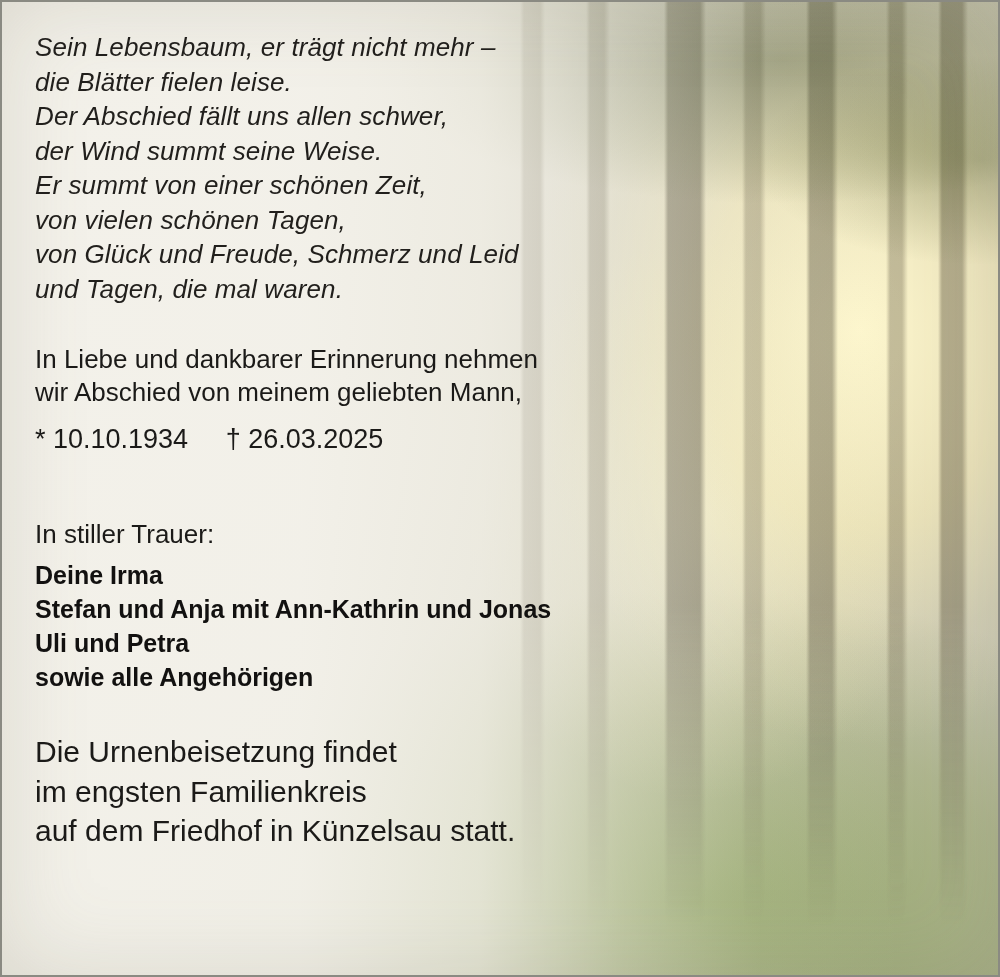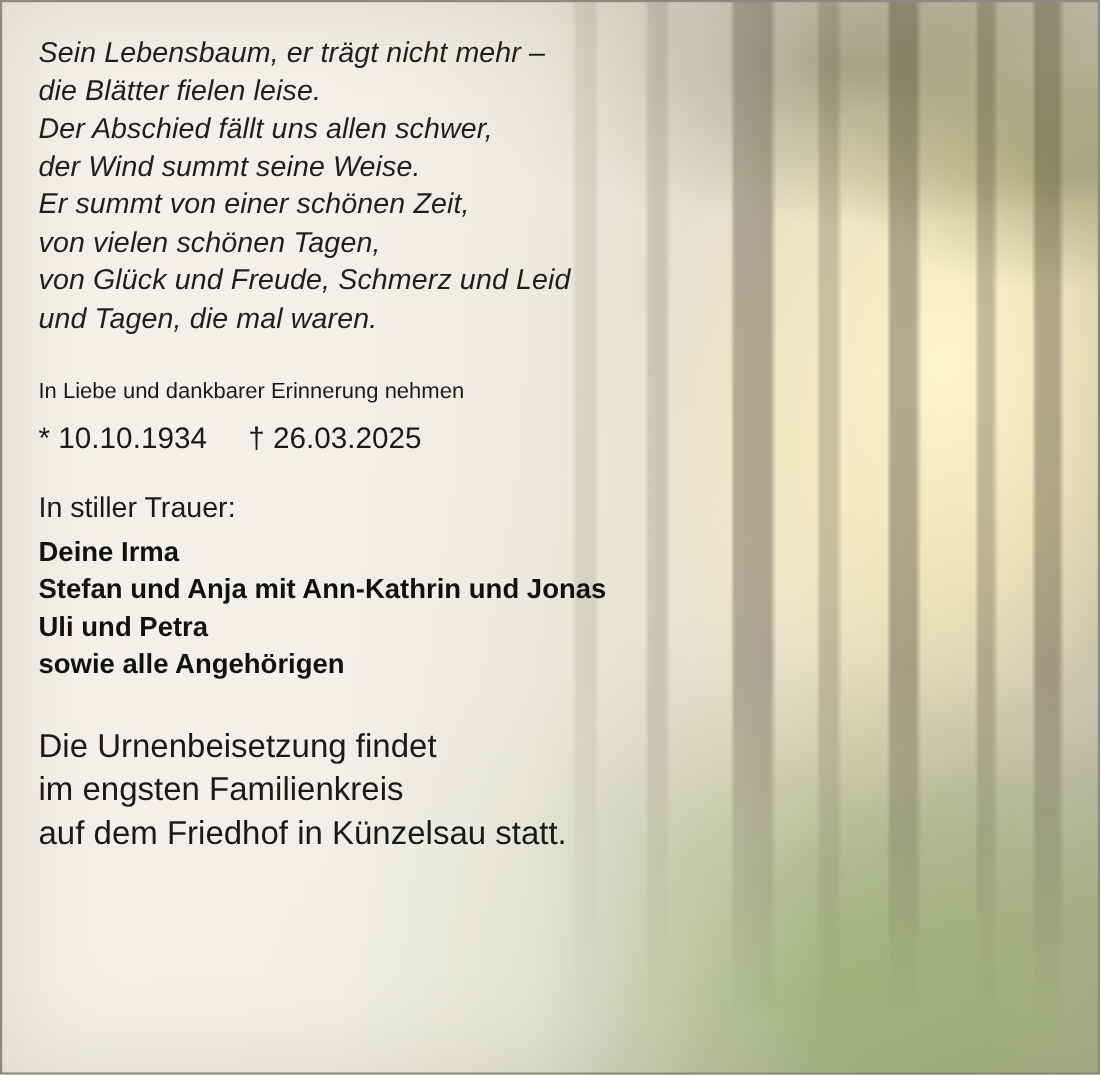--- a/index.html
+++ b/index.html
@@ -97,42 +97,42 @@
     font-style: italic;
     font-size: 26px;
     line-height: 1.33;
     color: #211f1c;
     letter-spacing: 0.1px;
   }
   .poem div { white-space: pre; }
 
   .intro {
     margin-top: 36px;
-    font-size: 20px;
+    font-size: 26px;
     line-height: 1.30;
     color: #1b1a18;
   }
   .intro div { white-space: pre; }
 
   .deceased-name {
     margin-top: 24px;
     font-size: 56px;
     font-weight: bold;
     color: #121110;
     letter-spacing: -0.5px;
     white-space: pre;
   }
   .dates {
     margin-top: 14px;
     font-size: 27px;
     color: #1b1a18;
     white-space: pre;
   }
   .mourning-label {
-    margin-top: 32px;
+    margin-top: 64px;
     font-size: 26px;
     color: #1b1a18;
   }
   .mourners {
     margin-top: 8px;
     font-size: 25px;
     font-weight: bold;
     line-height: 1.36;
     color: #121110;
   }
@@ -165,20 +165,21 @@
       <div>Der Abschied fällt uns allen schwer,</div>
       <div>der Wind summt seine Weise.</div>
       <div>Er summt von einer schönen Zeit,</div>
       <div>von vielen schönen Tagen,</div>
       <div>von Glück und Freude, Schmerz und Leid</div>
       <div>und Tagen, die mal waren.</div>
     </div>
 
     <div class="intro">
       <div>In Liebe und dankbarer Erinnerung nehmen</div>
+      <div>wir Abschied von meinem geliebten Mann,</div>
     </div>
 
 
     <div class="dates">* 10.10.1934     † 26.03.2025</div>
 
     <div class="mourning-label">In stiller Trauer:</div>
 
     <div class="mourners">
       <div>Deine Irma</div>
       <div>Stefan und Anja mit Ann-Kathrin und Jonas</div>

